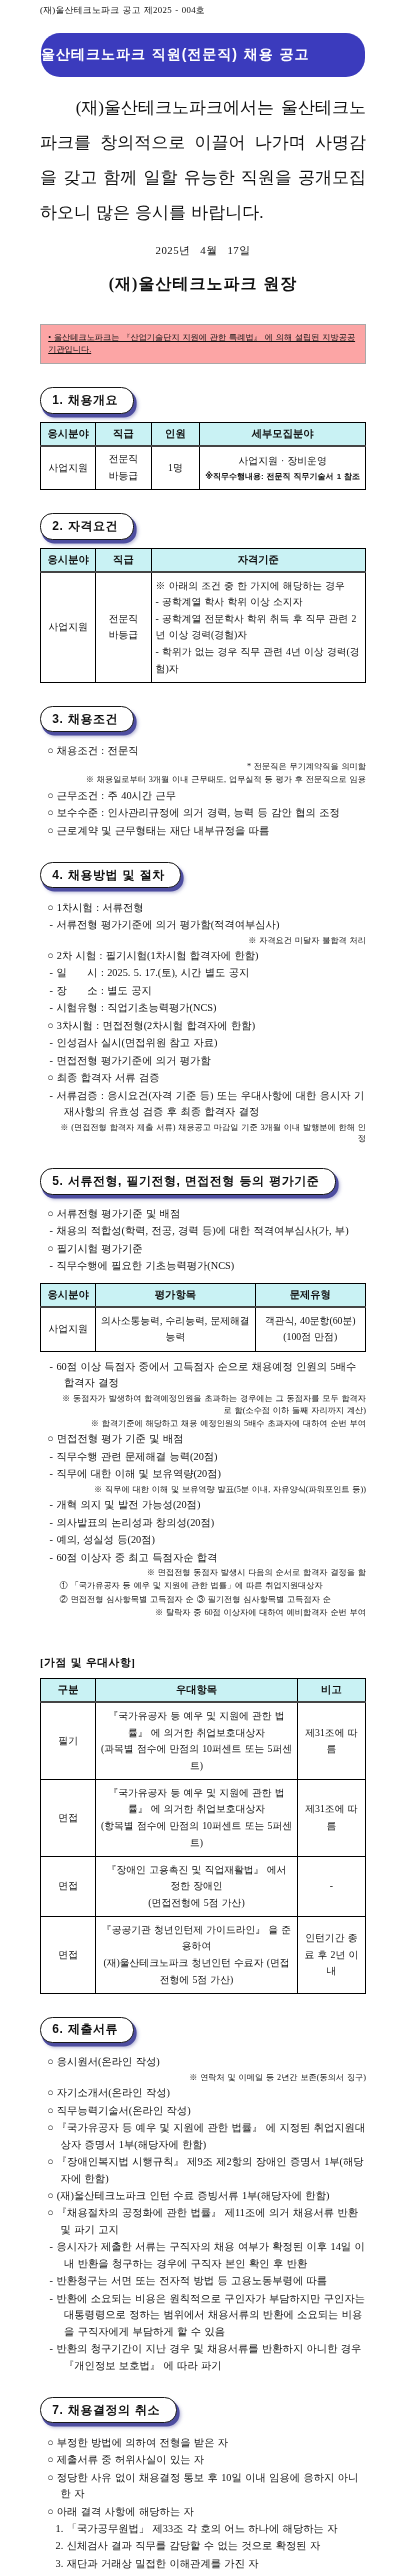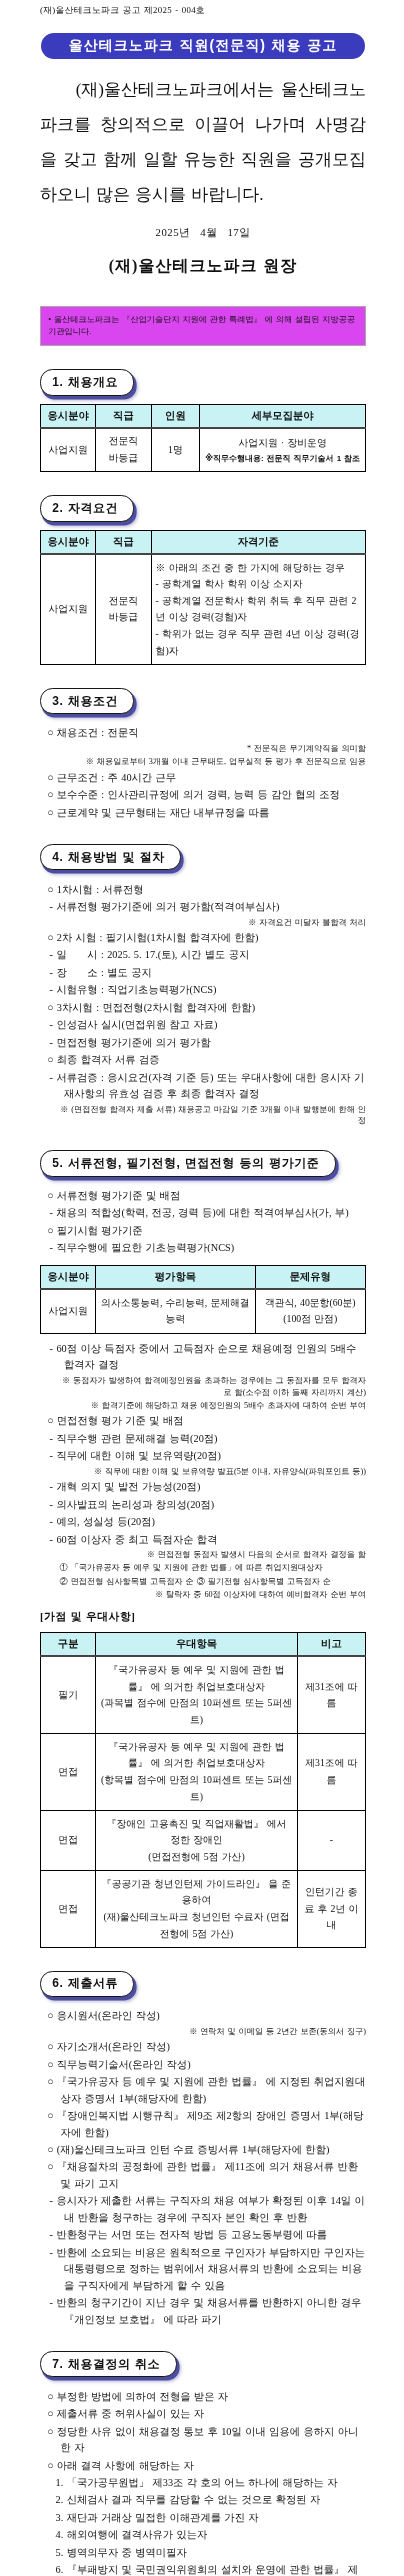--- a/index.html
+++ b/index.html
@@ -1,44 +1,44 @@
 <!DOCTYPE html>
 <html style="font-size:8.2px"><head>
 <meta charset="utf-8">
 <style>
   html,body{margin:0;padding:0;background:#fff;}
   body{width:405px;font-family:"Liberation Serif","DejaVu Serif",serif;color:#111;}
   .page{width:405px;height:2863px;overflow:hidden;box-sizing:border-box;padding:5.2px 39px 0 40px;word-spacing:0.8px;}
   .notice-no{font-size:8.8px;letter-spacing:0.3px;}
-  .banner{margin:15.5px 1px 0;height:26px;border-radius:19px;background:#3b3bbd;display:flex;align-items:center;justify-content:center;}
+  .banner{margin:15.5px 1px 0;height:44px;border-radius:19px;background:#3b3bbd;display:flex;align-items:center;justify-content:flex-start;}
   .banner span{font-family:"Liberation Sans","DejaVu Sans",sans-serif;font-weight:bold;font-size:14px;color:#fff;letter-spacing:1px;}
   .intro{margin:14.4px 0 0;font-size:17px;line-height:2.05;text-indent:2.1em;text-align:justify;}
   .date-line{margin-top:13.4px;text-align:center;font-size:10.8px;letter-spacing:0.5px;}
   .signer{margin-top:16.5px;text-align:center;font-size:16px;font-weight:bold;letter-spacing:1px;}
-  .org-note{margin-top:29px;border:0.5px solid #a8a8a8;background:#d946ef;padding:6.7px 7.2px;font-size:8.2px;line-height:1.5;}
+  .org-note{margin-top:29px;border:0.5px solid #a8a8a8;background:#fca5a5;padding:6.7px 7.2px;font-size:8.2px;line-height:1.5;text-decoration:underline;}
   .pill-wrap{margin-top:23px;}
   .pill{display:inline-block;background:#fff;border:1px solid #161616;border-radius:12.4px;padding:3.6px 15.5px 3.6px 11.3px;
         font-family:"Liberation Sans","DejaVu Sans",sans-serif;font-weight:bold;font-size:12px;letter-spacing:0.5px;
         box-shadow:2.1px 3.1px 0 0.5px #4d4da0, 3.6px 4.6px 3.6px rgba(80,80,160,.45);}
   table{border-collapse:collapse;width:100%;table-layout:fixed;}
   .tbl{margin-top:8.2px;border-top:1.5px solid #000;border-bottom:1.5px solid #000;padding-left:28px;}
   .tbl th{background:#c9f2f4;font-weight:bold;font-size:10.3px;padding:4.1px 2.1px;border:0.5px solid #000;border-top:none;border-bottom:2.1px double #444;}
   .tbl th:first-child,.tbl td:first-child{border-left:0.8px solid #000;}
   .tbl th:last-child,.tbl td:last-child{border-right:0.8px solid #000;}
   .tbl td{border:0.5px solid #000;border-bottom:none;padding:4.6px 4.1px;font-size:9.8px;text-align:center;line-height:1.7;vertical-align:middle;}
   .cell-left{text-align:left !important;}
   .small-bold{font-family:"Liberation Sans","DejaVu Sans",sans-serif;font-weight:bold;font-size:8px;}
   .ln{font-size:10.3px;line-height:1.6;margin-bottom:1px;}
   .m{padding-left:20.6px;text-indent:-13.4px;}
   .s{padding-left:24px;text-indent:-14.4px;}
   .num{padding-left:30px;text-indent:-14.4px;}
   .n{font-size:8.2px;line-height:1.45;margin-bottom:1.5px;padding-left:28px;text-indent:-12.4px;text-align:right;}
   .nc{font-size:8.2px;line-height:1.45;margin-bottom:1.5px;padding-left:33px;text-indent:-13.4px;}
   .gap-s{height:7.2px;}.gap-m{height:11.3px;}
-  .gajeom{margin-top:9px;font-size:10.8px;font-weight:bold;letter-spacing:0.5px;}
+  .gajeom{margin-top:37px;font-size:10.8px;font-weight:bold;letter-spacing:0.5px;}
 </style>
 </head>
 <body>
 
 <div class="page">
 
   <div class="notice-no">(재)울산테크노파크 공고 제2025 - 004호</div>
 
   <div class="banner">
     <span>울산테크노파크 직원(전문직) 채용 공고</span>

